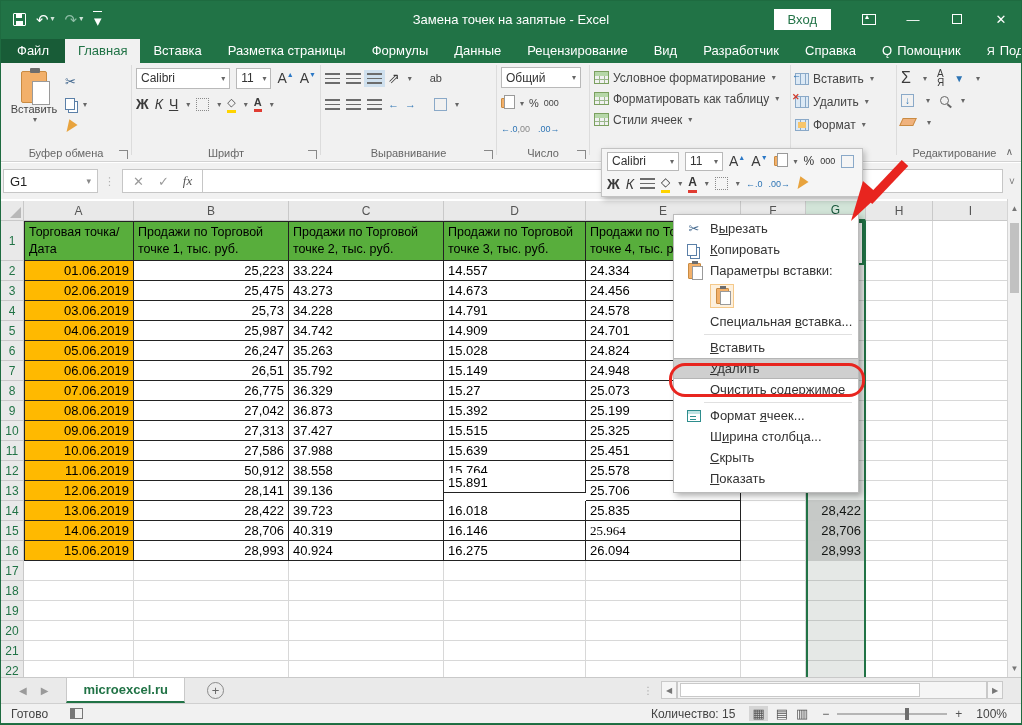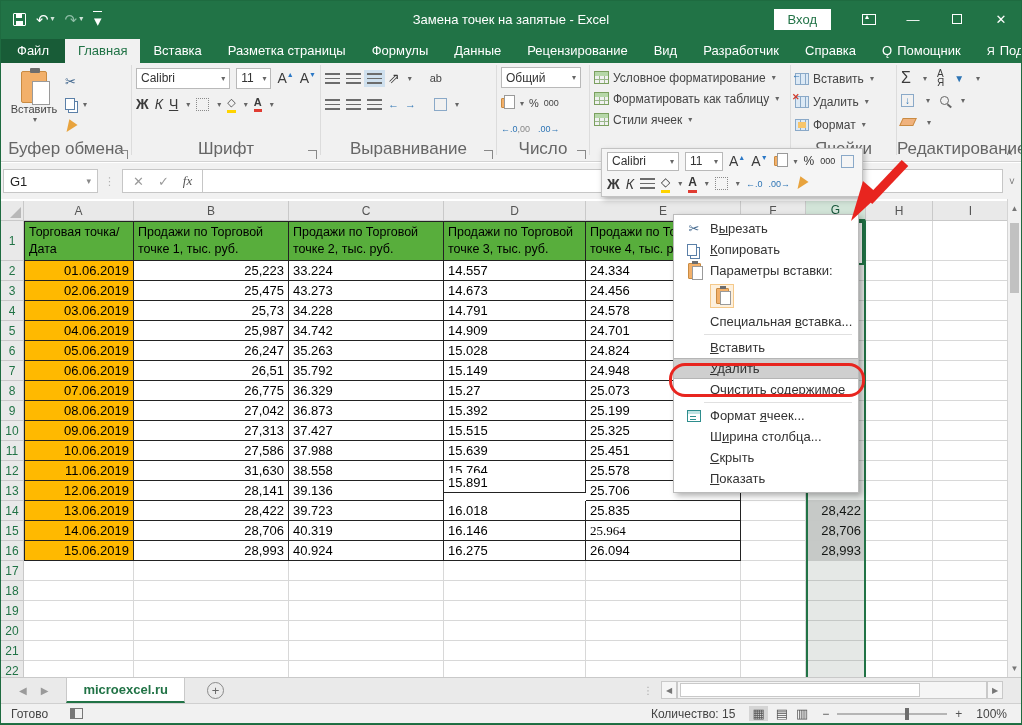--- a/index.html
+++ b/index.html
@@ -26,21 +26,21 @@
   
   .tabs{position:absolute;left:0;top:36px;width:100%;height:26px;background:#217346;display:flex;align-items:flex-end;font-size:13px;color:#fff;}
   .tab{padding:4px 13px 5px;cursor:pointer;white-space:nowrap;}
   .tab.file{background:#185c37;padding:4px 16px 5px;}
   .tab.active{background:#f1f1f1;color:#217346;}
   .tab .pre{margin-right:5px;}
   
   .ribbon{position:absolute;left:0;top:62px;width:100%;height:99px;background:#f1f1f1;border-bottom:1px solid #d2d2d2;display:flex;font-size:11px;color:#444;}
   .grp{position:relative;height:100%;padding:4px 4px 16px;}
   .gsep{width:1px;background:#dcdcdc;height:90px;margin-top:2px;}
-  .glabel{position:absolute;bottom:2px;left:0;right:0;text-align:center;color:#666;font-size:17px;white-space:nowrap;}
+  .glabel{position:absolute;bottom:2px;left:0;right:0;text-align:center;color:#666;font-size:11px;white-space:nowrap;}
   .dlg{position:absolute;bottom:2px;right:3px;width:9px;height:9px;border-left:1px solid #888;border-bottom:1px solid #888;transform:rotate(180deg);}
   .bigbtn{display:flex;flex-direction:column;align-items:center;width:58px;padding-top:4px;}
   .clip{width:26px;height:32px;background:#f2b06a;border:1px solid #c98b42;border-radius:2px;position:relative;}
   .clip:before{content:"";position:absolute;left:8px;top:-4px;width:10px;height:5px;background:#6d6d6d;border-radius:1px;}
   .clip:after{content:"";position:absolute;right:-4px;bottom:-3px;width:16px;height:22px;background:#fff;border:1px solid #9a9a9a;}
   .clipS{width:13px;height:16px;background:#f2b06a;border:1px solid #c98b42;border-radius:1px;position:relative;display:inline-block;}
   .clipS:before{content:"";position:absolute;left:3px;top:-3px;width:6px;height:3px;background:#6d6d6d;}
   .clipS:after{content:"";position:absolute;right:-3px;bottom:-2px;width:9px;height:12px;background:#fff;border:1px solid #9a9a9a;}
   .col2{display:flex;flex-direction:column;gap:3px;padding-top:4px;}
   .srow{display:flex;align-items:center;gap:2px;height:20px;padding:0 2px;}
@@ -491,21 +491,21 @@
       <div class="cell tcell rnum" style="left: 133px; top: 242px; width: 155px; height: 20px;">27,586</div>
       <div class="cell tcell lnum" style="left: 288px; top: 242px; width: 155px; height: 20px;">37.988</div>
       <div class="cell tcell lnum" style="left: 443px; top: 242px; width: 142px; height: 20px;">15.639</div>
       <div class="cell tcell lnum" style="left: 585px; top: 242px; width: 155px; height: 20px;">25.451</div>
       <div class="cell " style="left: 740px; top: 242px; width: 65px; height: 20px;"></div>
       <div class="cell " style="left: 805px; top: 242px; width: 60px; height: 20px;"></div>
       <div class="cell " style="left: 865px; top: 242px; width: 67px; height: 20px;"></div>
       <div class="cell " style="left: 932px; top: 242px; width: 76px; height: 20px;"></div>
       <div class="cell rowhdr" style="left: 0px; top: 262px; width: 23px; height: 20px;">12</div>
       <div class="cell tcell tleft date" style="left: 23px; top: 262px; width: 110px; height: 20px;">11.06.2019</div>
-      <div class="cell tcell rnum" style="left: 133px; top: 262px; width: 155px; height: 20px;">31,630</div>
+      <div class="cell tcell rnum" style="left: 133px; top: 262px; width: 155px; height: 20px;">50,912</div>
       <div class="cell tcell lnum" style="left: 288px; top: 262px; width: 155px; height: 20px;">38.558</div>
       <div class="cell tcell lnum" style="left: 443px; top: 262px; width: 142px; height: 20px;">15.764</div>
       <div class="cell tcell lnum" style="left: 585px; top: 262px; width: 155px; height: 20px;">25.578</div>
       <div class="cell " style="left: 740px; top: 262px; width: 65px; height: 20px;"></div>
       <div class="cell " style="left: 805px; top: 262px; width: 60px; height: 20px;"></div>
       <div class="cell " style="left: 865px; top: 262px; width: 67px; height: 20px;"></div>
       <div class="cell " style="left: 932px; top: 262px; width: 76px; height: 20px;"></div>
       <div class="cell rowhdr" style="left: 0px; top: 282px; width: 23px; height: 20px;">13</div>
       <div class="cell tcell tleft date" style="left: 23px; top: 282px; width: 110px; height: 20px;">12.06.2019</div>
       <div class="cell tcell rnum" style="left: 133px; top: 282px; width: 155px; height: 20px;">28,141</div>

